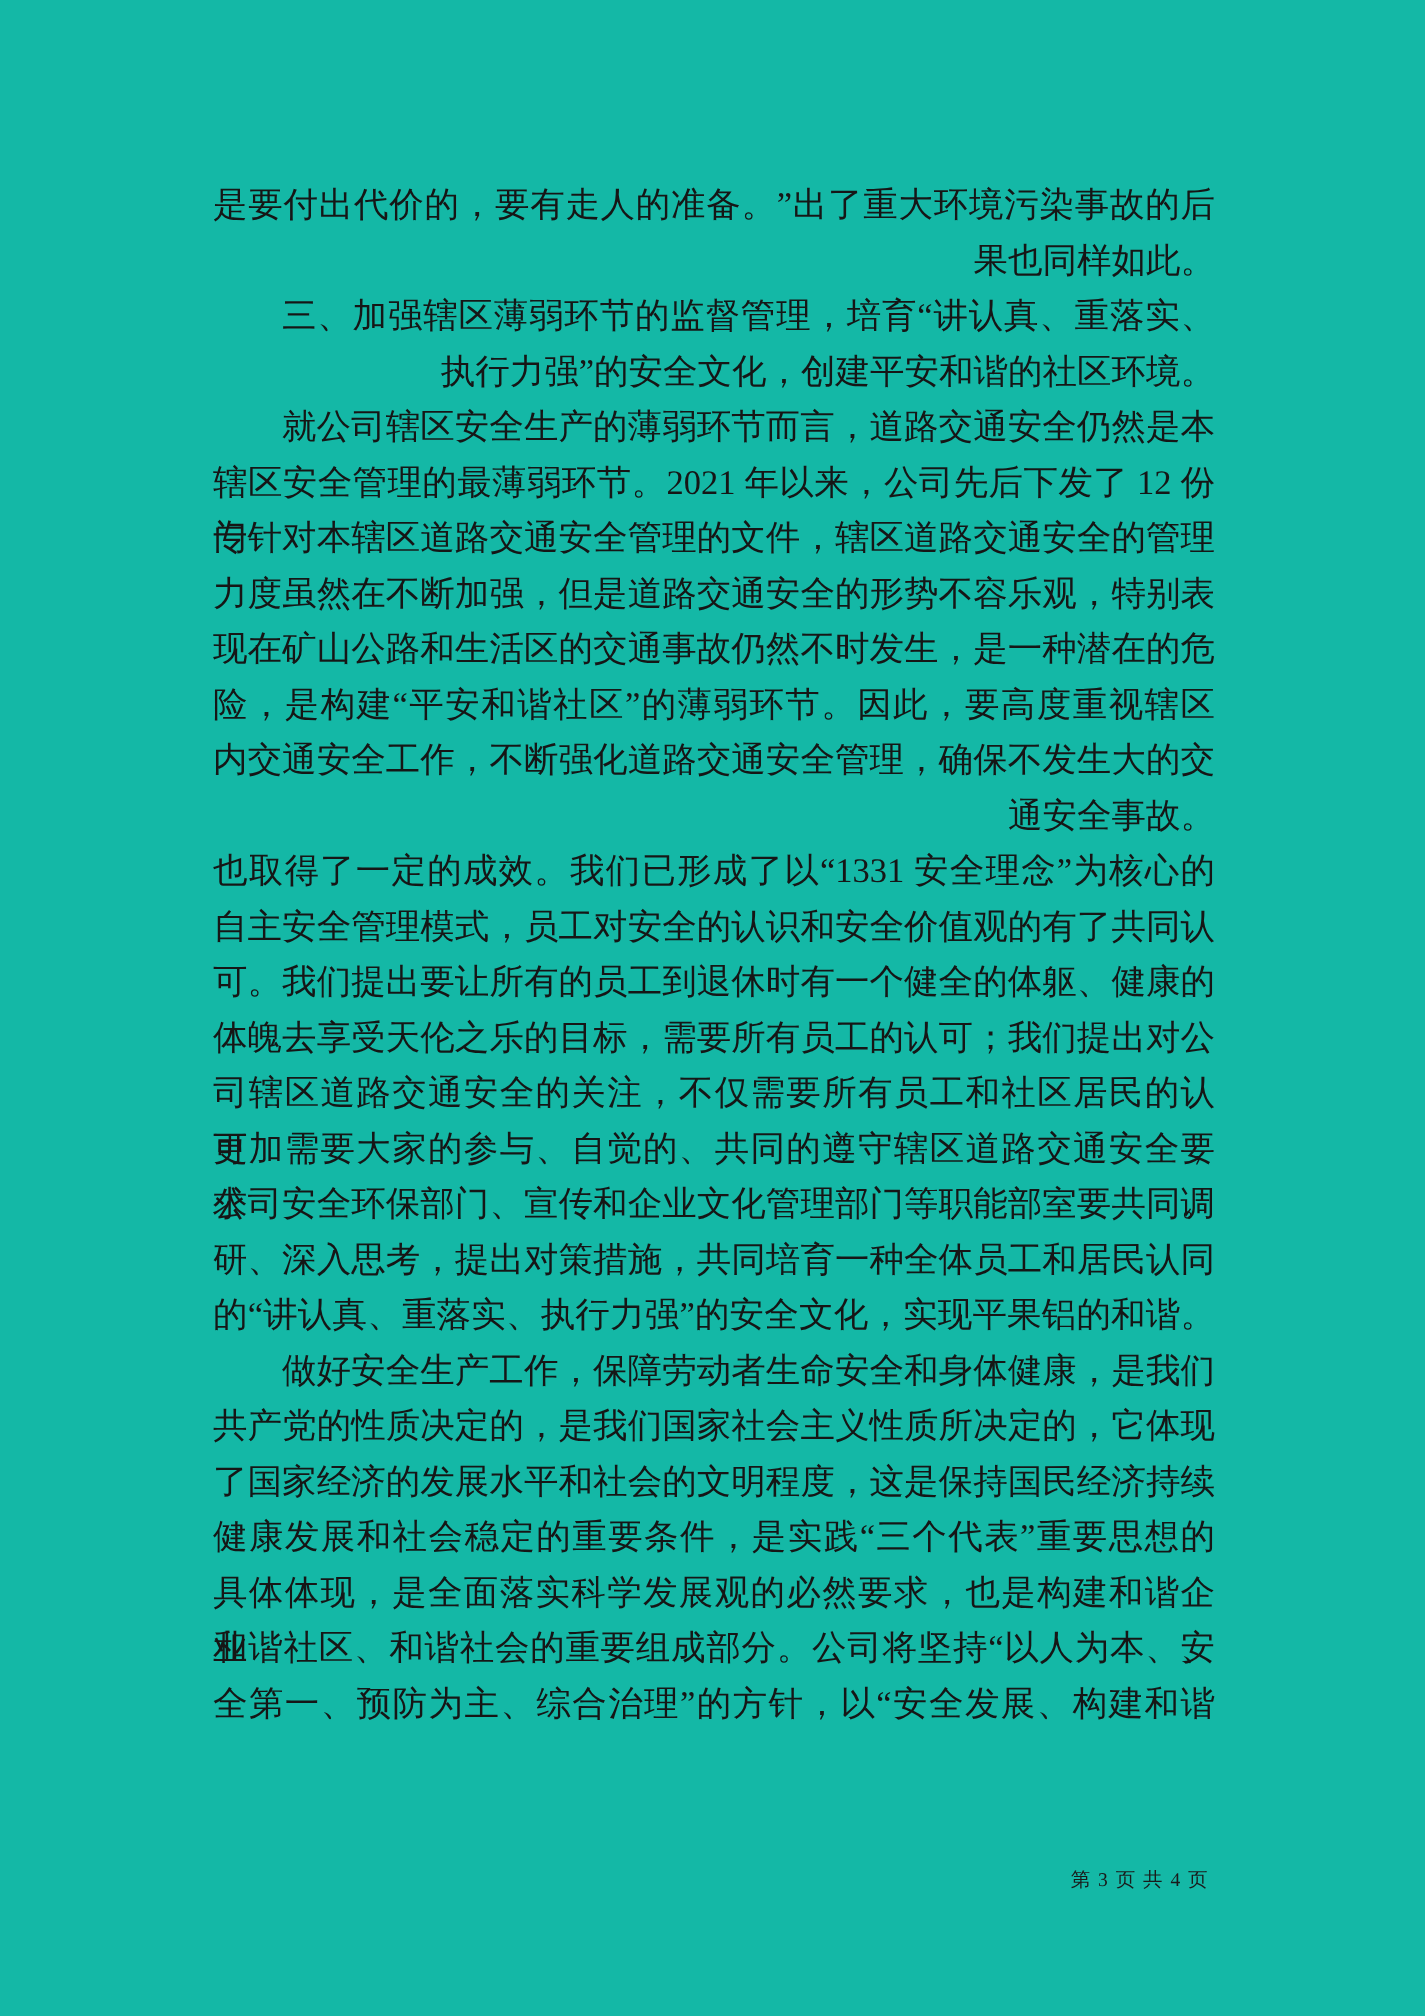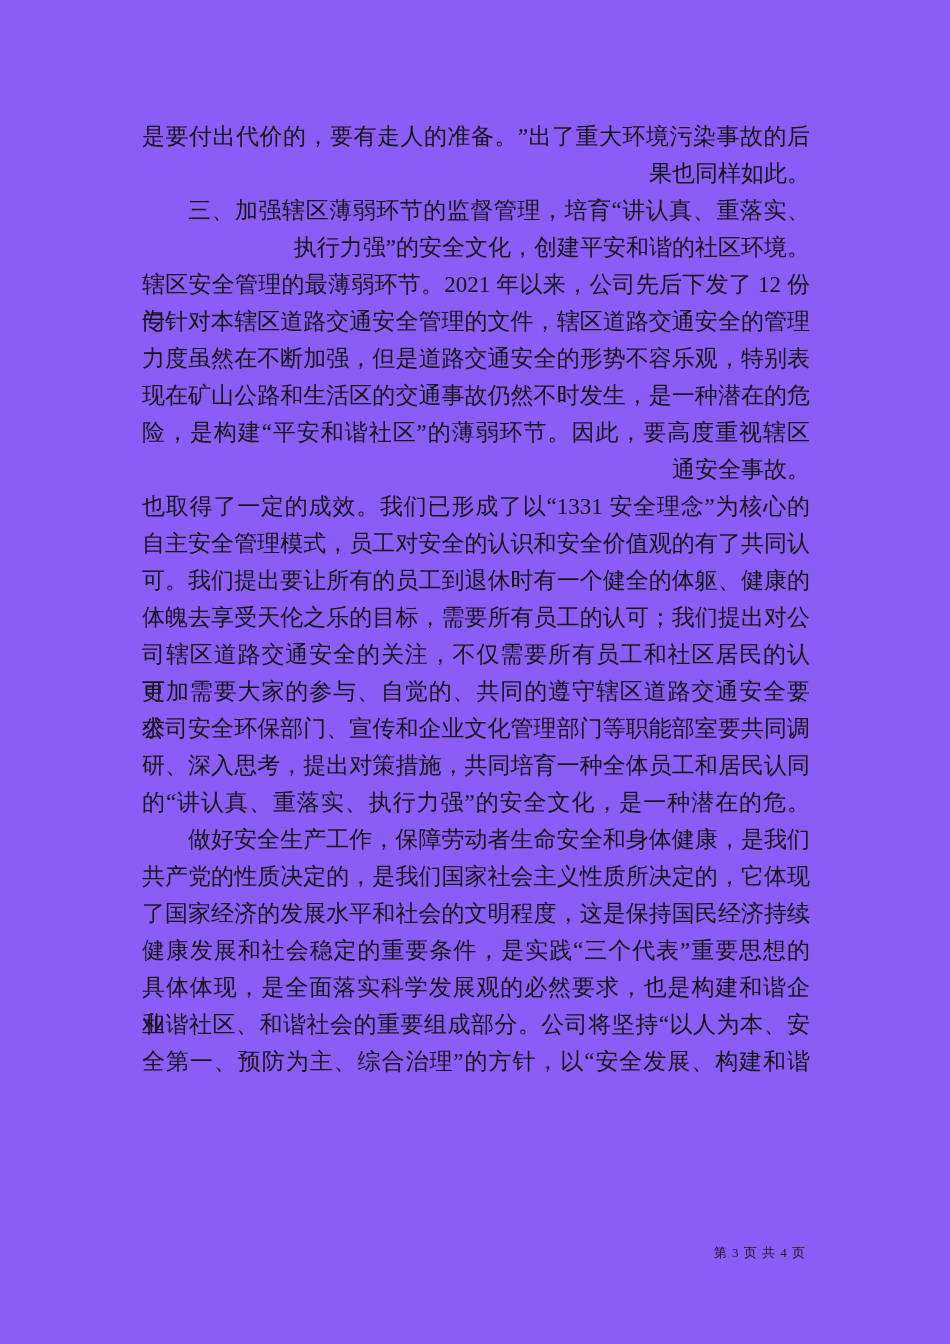--- a/index.html
+++ b/index.html
@@ -9,21 +9,21 @@
     height: 1344px;
     position: relative;
     font-family: "Liberation Serif", "DejaVu Serif", serif;
     overflow: hidden;
   }
   .page {
     position: absolute;
     left: 0; top: 0;
     width: 950px;
     height: 1344px;
-    background: #8b5cf6;
+    background: #14b8a6;
   }
   .doc-text {
     position: absolute;
     left: 142px;
     top: 118px;
     width: 668px;
     color: #161616;
     font-size: 23px;
     line-height: 37px;
   }
@@ -52,35 +52,37 @@
 </style>
 </head>
 <body>
 
 <div class="page">
   <div class="doc-text" id="doc-lines">
       <div class="line fill">是要付出代价的，要有走人的准备。”出了重大环境污染事故的后</div>
       <div class="line">果也同样如此。</div>
       <div class="line indent fill">三、加强辖区薄弱环节的监督管理，培育“讲认真、重落实、</div>
       <div class="line">执行力强”的安全文化，创建平安和谐的社区环境。</div>
+      <div class="line indent fill">就公司辖区安全生产的薄弱环节而言，道路交通安全仍然是本</div>
       <div class="line fill">辖区安全管理的最薄弱环节。2021 年以来，公司先后下发了 12 份专</div>
       <div class="line fill">门针对本辖区道路交通安全管理的文件，辖区道路交通安全的管理</div>
       <div class="line fill">力度虽然在不断加强，但是道路交通安全的形势不容乐观，特别表</div>
       <div class="line fill">现在矿山公路和生活区的交通事故仍然不时发生，是一种潜在的危</div>
       <div class="line fill">险，是构建“平安和谐社区”的薄弱环节。因此，要高度重视辖区</div>
+      <div class="line fill">内交通安全工作，不断强化道路交通安全管理，确保不发生大的交</div>
       <div class="line">通安全事故。</div>
       <div class="line fill">也取得了一定的成效。我们已形成了以“1331 安全理念”为核心的</div>
       <div class="line fill">自主安全管理模式，员工对安全的认识和安全价值观的有了共同认</div>
       <div class="line fill">可。我们提出要让所有的员工到退休时有一个健全的体躯、健康的</div>
       <div class="line fill">体魄去享受天伦之乐的目标，需要所有员工的认可；我们提出对公</div>
       <div class="line fill">司辖区道路交通安全的关注，不仅需要所有员工和社区居民的认可，</div>
       <div class="line fill">更加需要大家的参与、自觉的、共同的遵守辖区道路交通安全要求。</div>
       <div class="line fill">公司安全环保部门、宣传和企业文化管理部门等职能部室要共同调</div>
       <div class="line fill">研、深入思考，提出对策措施，共同培育一种全体员工和居民认同</div>
-      <div class="line fill">的“讲认真、重落实、执行力强”的安全文化，是一种潜在的危。</div>
+      <div class="line fill">的“讲认真、重落实、执行力强”的安全文化，实现平果铝的和谐。</div>
       <div class="line indent fill">做好安全生产工作，保障劳动者生命安全和身体健康，是我们</div>
       <div class="line fill">共产党的性质决定的，是我们国家社会主义性质所决定的，它体现</div>
       <div class="line fill">了国家经济的发展水平和社会的文明程度，这是保持国民经济持续</div>
       <div class="line fill">健康发展和社会稳定的重要条件，是实践“三个代表”重要思想的</div>
       <div class="line fill">具体体现，是全面落实科学发展观的必然要求，也是构建和谐企业、</div>
       <div class="line fill">和谐社区、和谐社会的重要组成部分。公司将坚持“以人为本、安</div>
       <div class="line fill">全第一、预防为主、综合治理”的方针，以“安全发展、构建和谐</div>
     </div>
   <div class="page-footer">第 3 页 共 4 页</div>
 </div>

